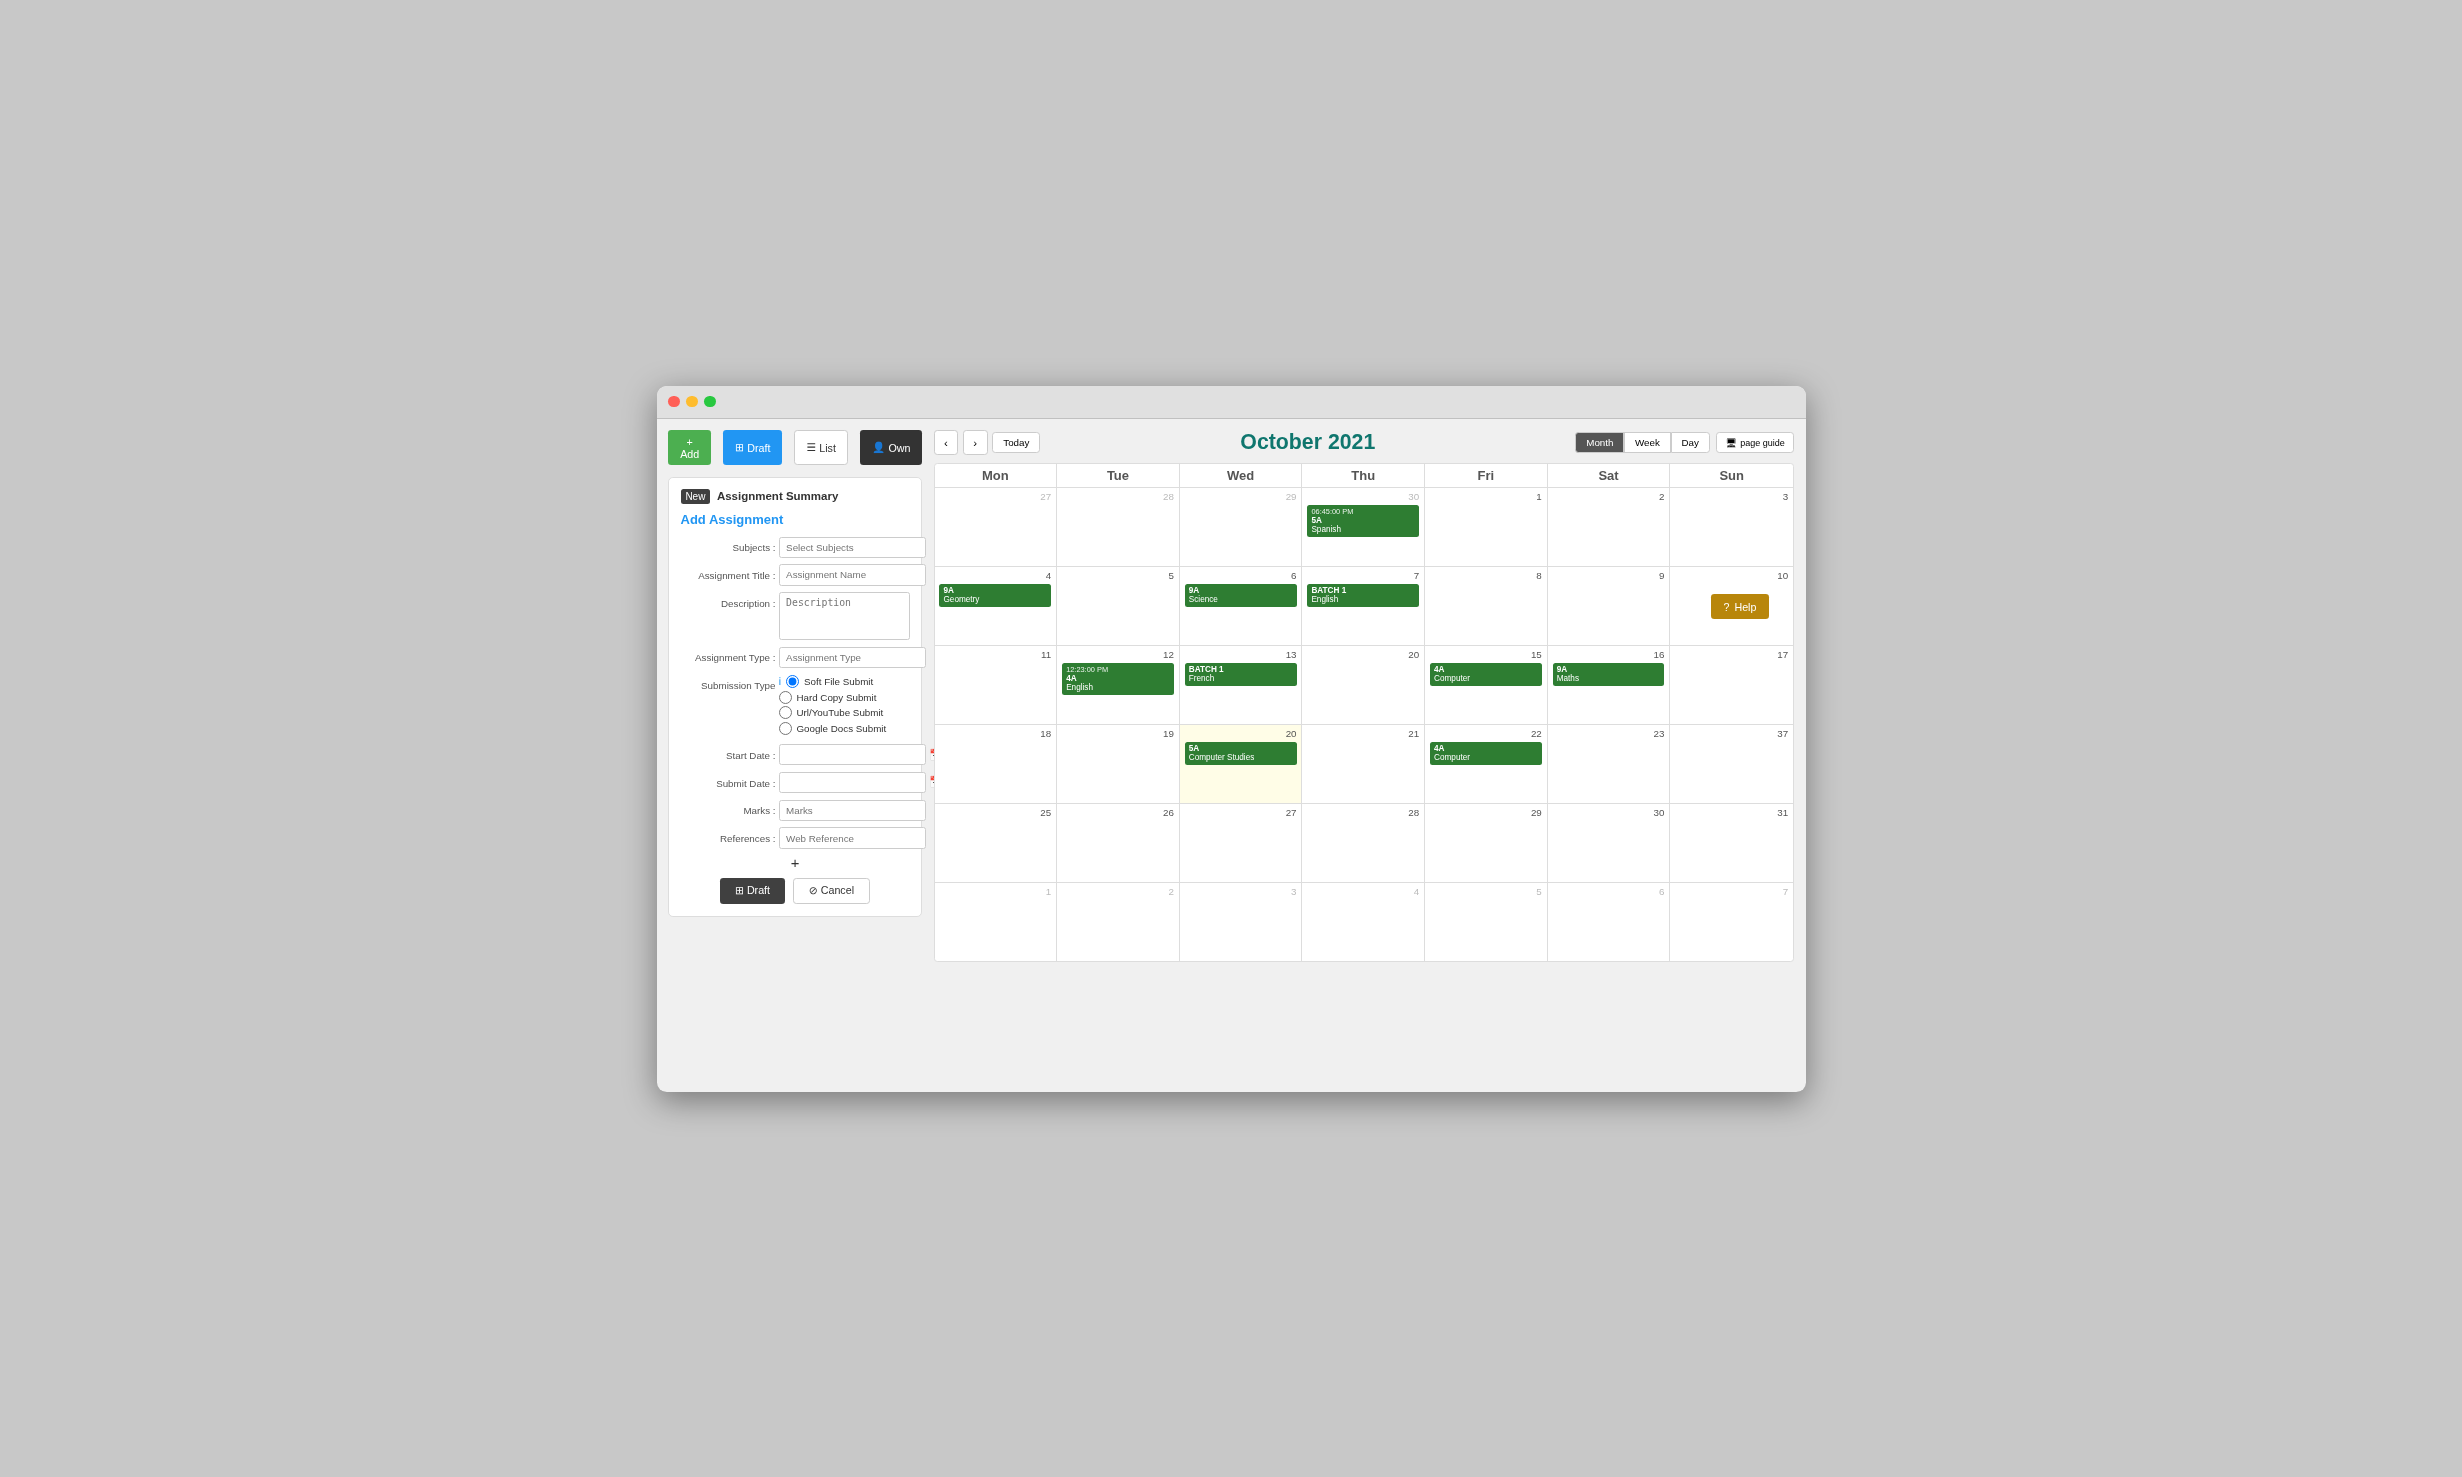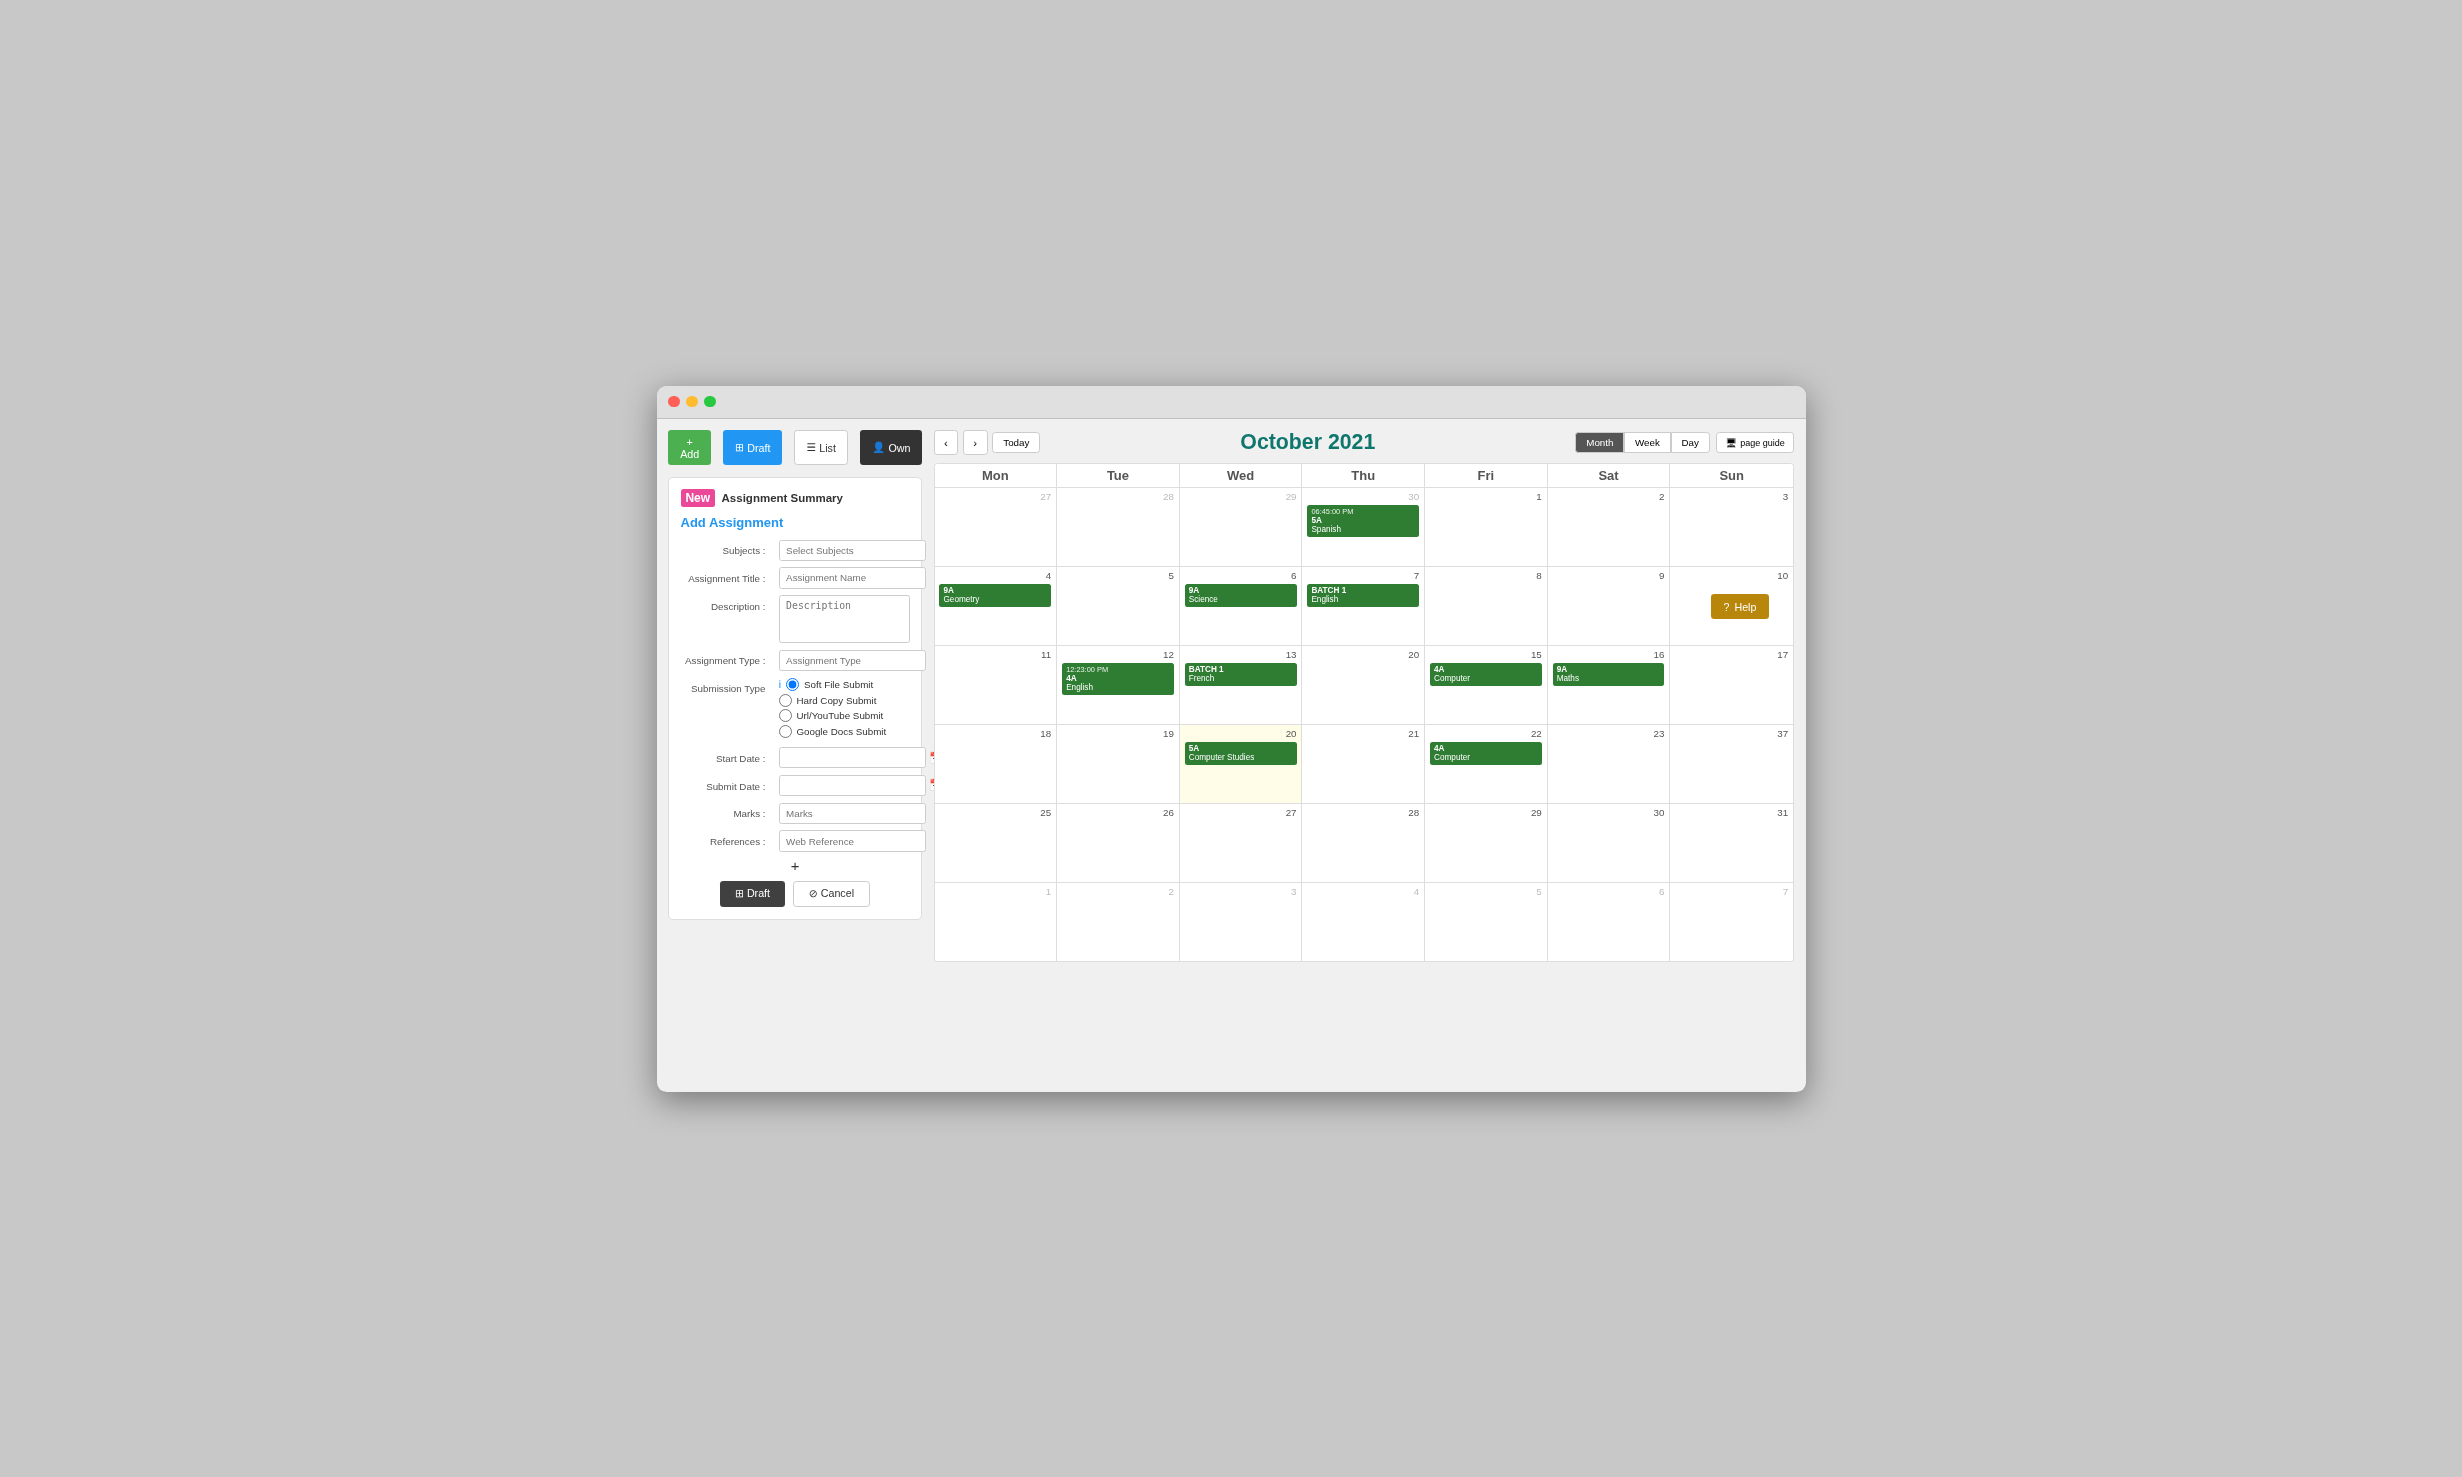--- a/index.html
+++ b/index.html
@@ -108,24 +108,24 @@
       border-radius: 4.9px;
       padding: 11.5px;
     }
     .form-card-header {
       display: flex;
       align-items: center;
       gap: 6.6px;
       margin-bottom: 8.2px;
     }
     .badge-new {
-      background: #ec4899;
+      background: #404040;
       color: white;
-      font-size: 12px;
-      font-weight: bold;
+      font-size: 10px;
+      font-weight: normal;
       padding: 1.6px 4.9px;
       border-radius: 2.5px;
     }
     .form-card-title {
       font-size: 11.5px;
       font-weight: bold;
       color: #333;
     }
     .add-assignment-title {
       font-size: 13px;
@@ -137,21 +137,21 @@
       display: flex;
       align-items: flex-start;
       margin-bottom: 6.6px;
     }
     .form-label {
       width: 98px;
       font-size: 9.8px;
       color: #555;
       padding-top: 5.7px;
       text-align: right;
-      padding-right: 13px;
+      padding-right: 3px;
       flex-shrink: 0;
     }
     .form-input {
       flex: 1;
       border: 0.8px solid #ccc;
       border-radius: 2.5px;
       padding: 4.1px 6.6px;
       font-size: 9.8px;
       color: #999;
       outline: none;

